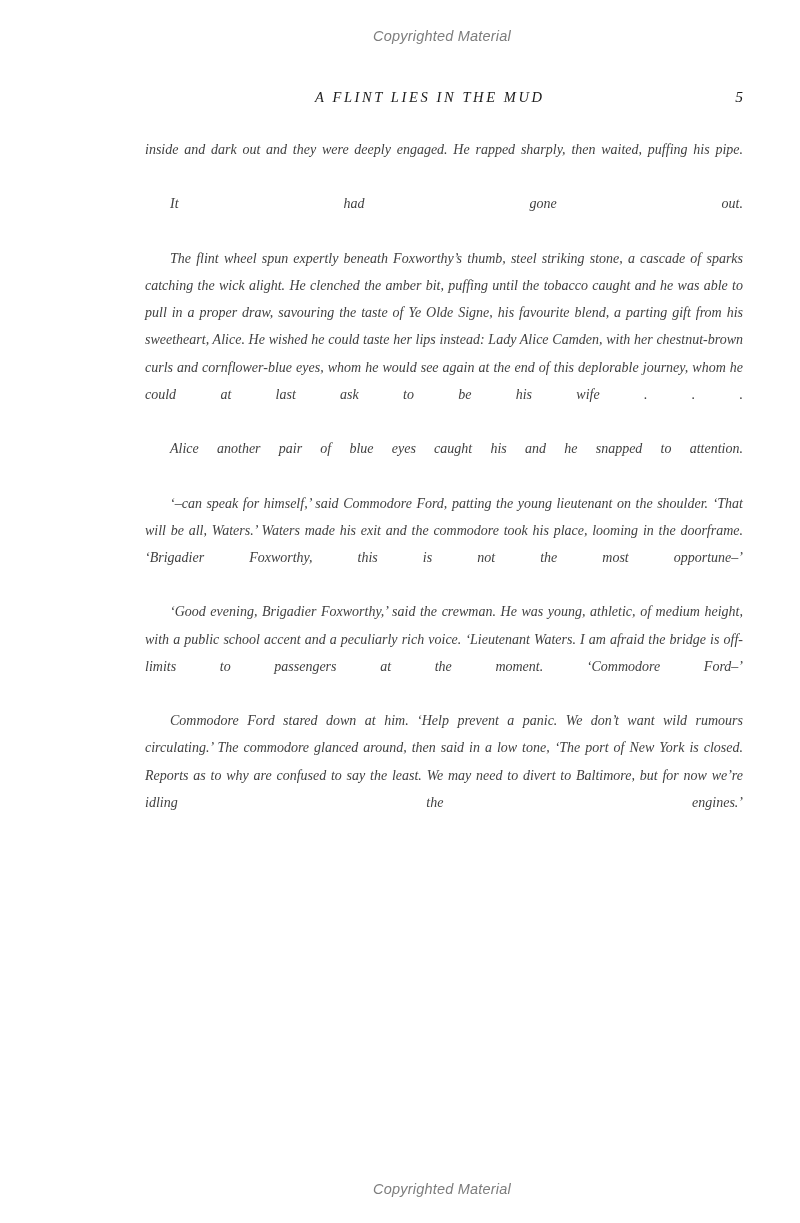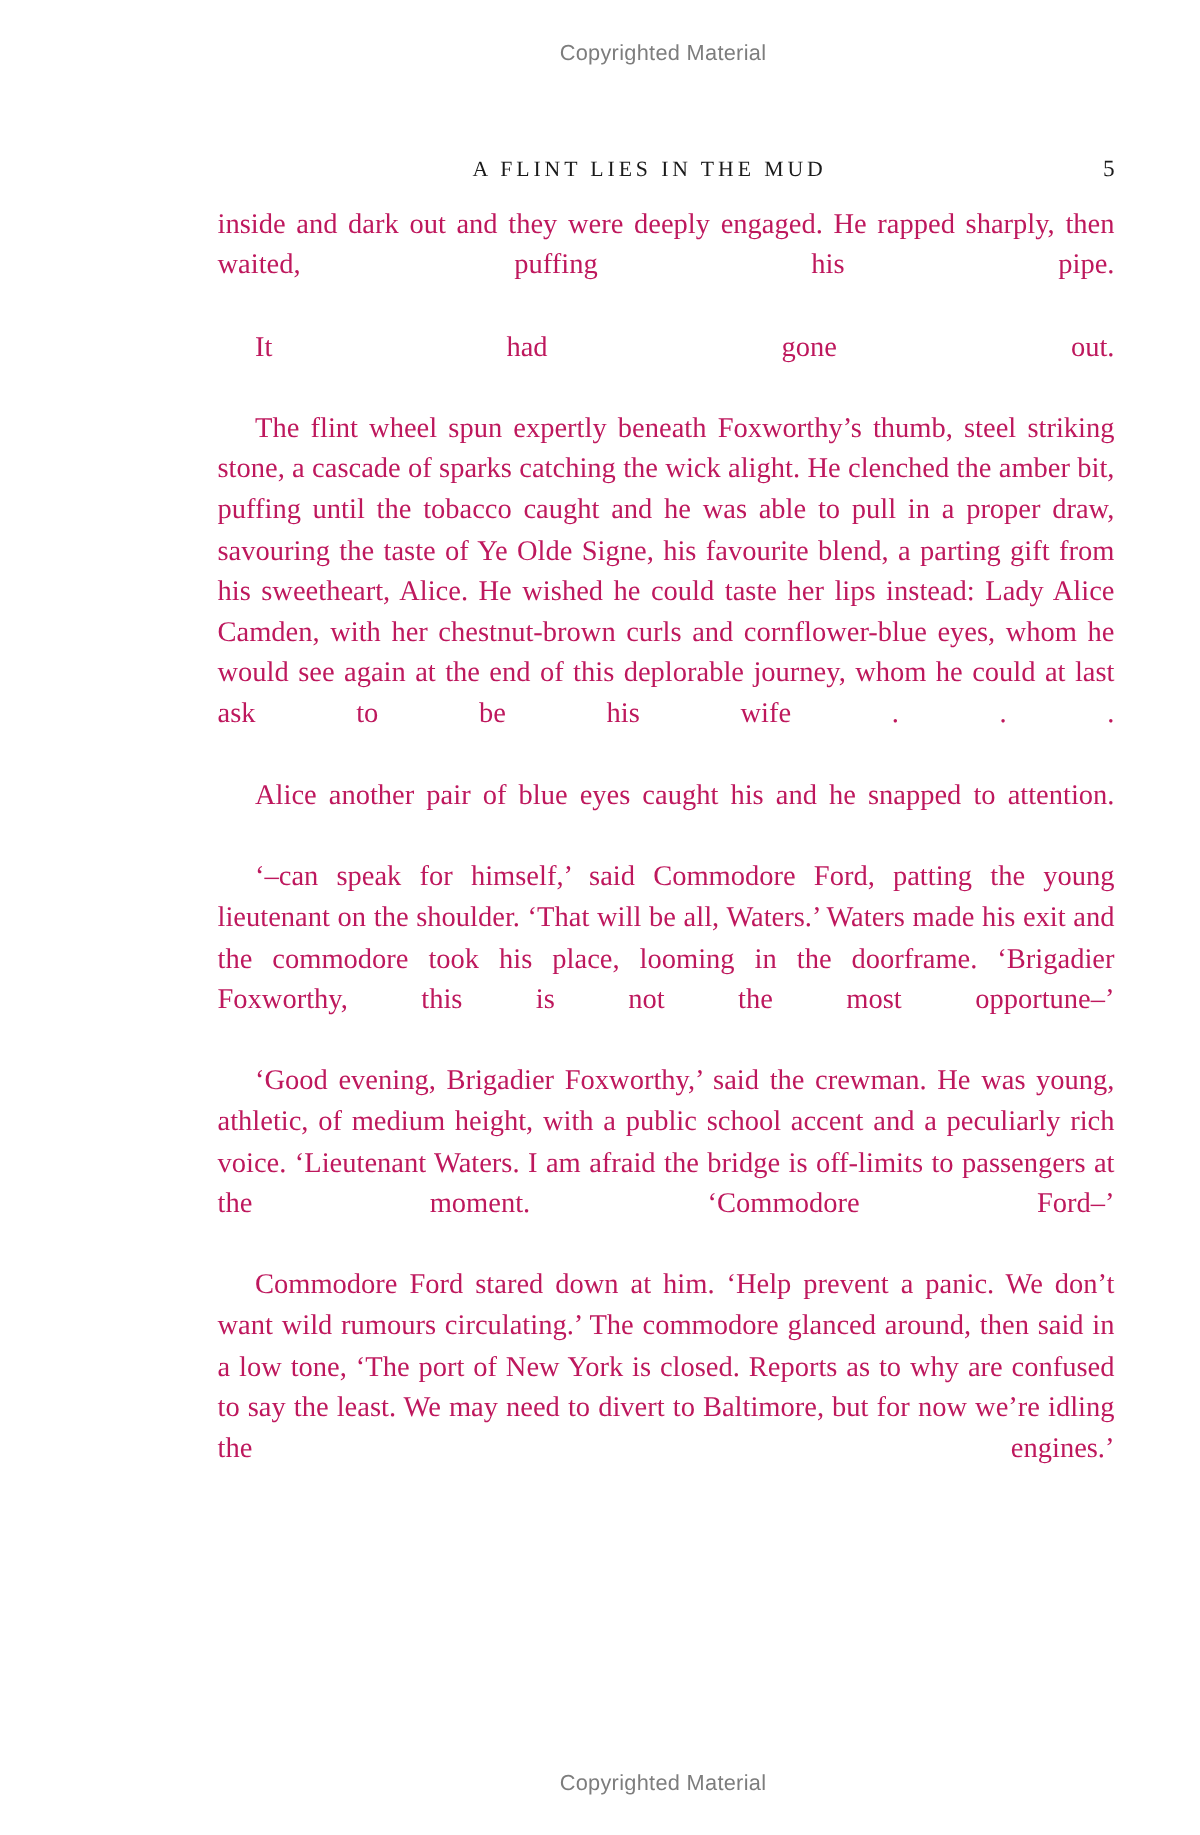--- a/index.html
+++ b/index.html
@@ -8,20 +8,21 @@
     background: #ffffff;
   }
   .page {
     position: relative;
     width: 716px;
     height: 1223px;
     background: #ffffff;
     margin: 0 auto;
     overflow: hidden;
     font-family: "Liberation Serif", "DejaVu Serif", serif;
+    font-style: italic;
   }
 
   
   .watermark {
     position: absolute;
     left: 0;
     width: 800px;
     text-align: center;
     font-family: "Liberation Sans", "DejaVu Sans", sans-serif;
     font-size: 14.5px;
@@ -29,21 +30,21 @@
     color: #7d7d7d;
     white-space: nowrap;
   }
   .watermark-top { top: 28px; }
   .watermark-bottom { top: 1181px; }
 
   
   .running-head {
     position: absolute;
     left: 103px;
-    top: 104px;
+    top: 88px;
     width: 598px;
     display: flex;
     align-items: baseline;
     justify-content: space-between;
   }
   .running-head-title {
     font-family: "Liberation Serif", "DejaVu Serif", serif;
     font-size: 14.5px;
     letter-spacing: 2.6px;
     color: #1a1a1a;
@@ -59,23 +60,23 @@
 
   
   .text-block {
     position: absolute;
     left: 103px;
     top: 136px;
     width: 598px;
   }
   .para {
     margin: 0;
-    font-size: 19px;
+    font-size: 14px;
     line-height: 27.2px;
-    color: #be185d;
+    color: #404040;
     text-align: justify;
     text-justify: inter-word;
     text-indent: 25px;
     -webkit-hyphens: none;
     hyphens: none;
     word-spacing: 0.1px;
   }
   .para.first { text-indent: 0; }
   
   .para::after {

